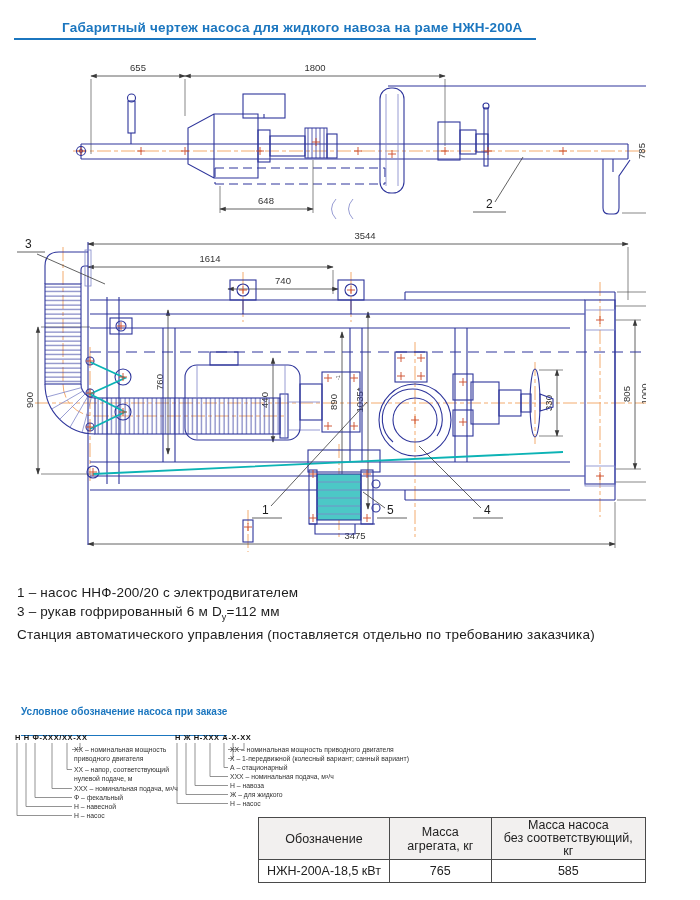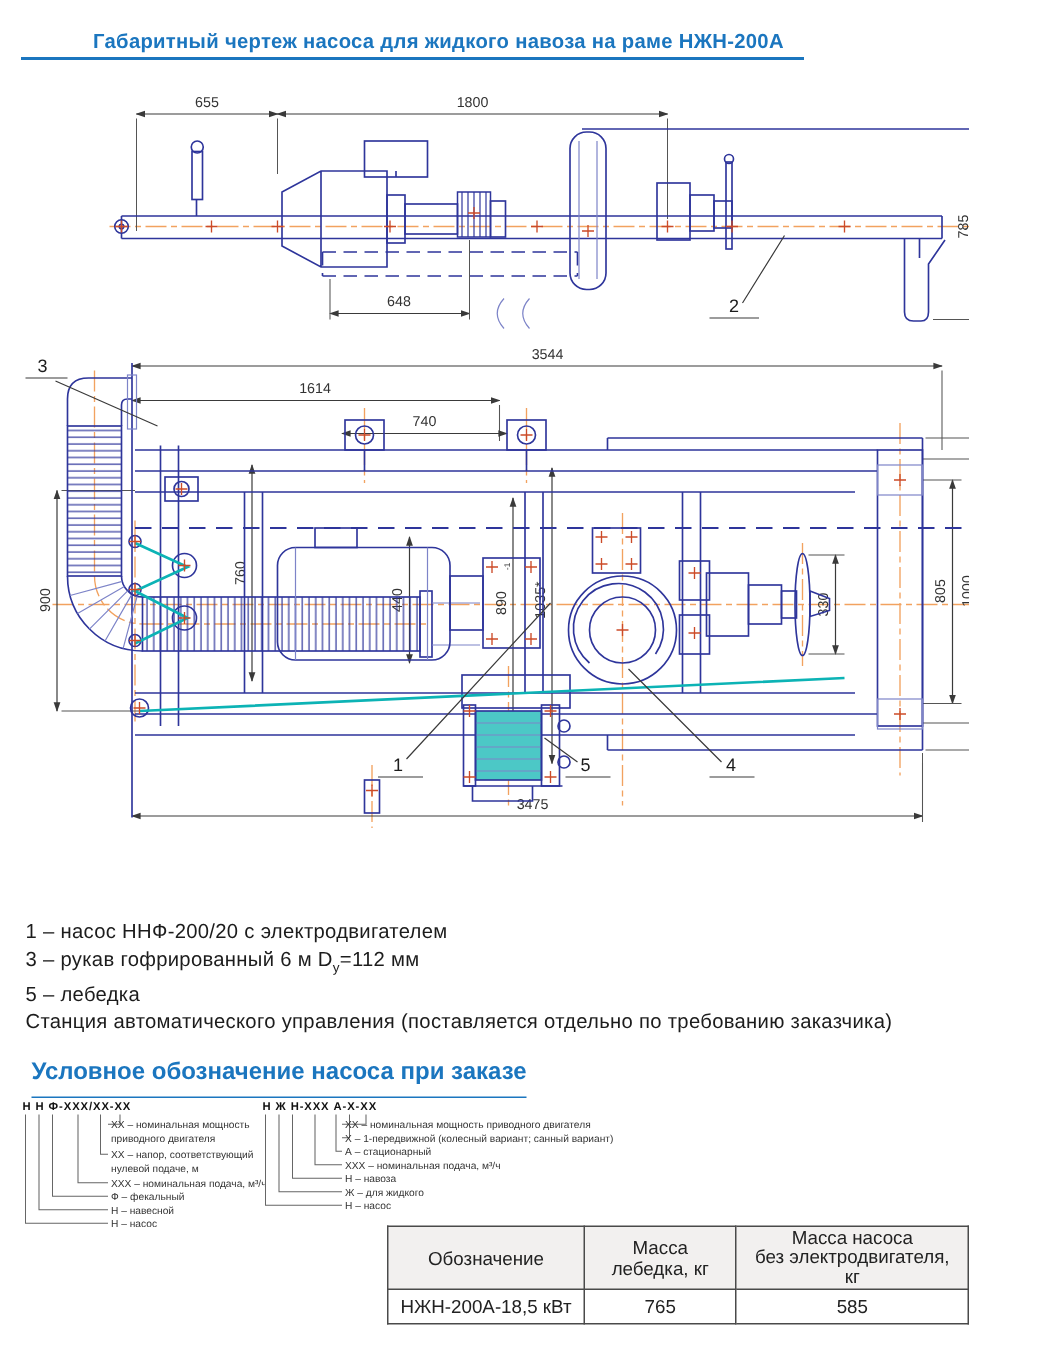--- a/index.html
+++ b/index.html
@@ -2,25 +2,25 @@
 <html><head>
 <meta charset="utf-8">
 <style>
   html,body{margin:0;padding:0;background:#fff;}
   .page{position:relative;width:646px;height:900px;background:#ffffff;overflow:hidden;
         font-family:"Liberation Sans",sans-serif;}
   .title{position:absolute;left:14px;top:20px;width:474px;color:#1b76bf;font-size:13.5px;
          font-weight:bold;padding-left:48px;padding-bottom:3px;border-bottom:2px solid #1b76bf;
          letter-spacing:.2px;}
   svg{position:absolute;}
-  .legend{position:absolute;left:17px;top:612px;width:670px;color:#1c1c1c;font-size:13.5px;
+  .legend{position:absolute;left:17px;top:584px;width:670px;color:#1c1c1c;font-size:13.5px;
           line-height:18.6px;letter-spacing:.2px;}
   .legend sub{font-size:9px;}
-  .ordering-heading{position:absolute;left:21px;top:706px;color:#1b76bf;font-size:16px;
-         font-weight:bold;border-bottom:1px solid #1b76bf;padding-bottom:7px;}
+  .ordering-heading{position:absolute;left:21px;top:706px;color:#1b76bf;font-size:10px;
+         font-weight:bold;border-bottom:1px solid #1b76bf;padding-bottom:18px;}
   .mass-table{position:absolute;left:258px;top:817px;border-collapse:collapse;
          font-size:12.5px;color:#222;}
   .mass-table td,.mass-table th{border:1.5px solid #4a4a4a;text-align:center;
          font-weight:normal;padding:1px 6px;}
   .mass-table thead th{background:#f2f0ef;height:34px;}
   .mass-table tbody td{height:20px;margin-top:12px;}
   .mass-table .c1{width:132px;}
   .mass-table .c2{width:108px;}
   .mass-table .c3{width:160px;}
   .hdr2{line-height:13px;}
@@ -246,21 +246,20 @@
     <path class="dim" d="M237,296 H267 M256,284 L352,180"></path>
     <text class="calltxt" x="372" y="292">5</text>
     <path class="dim" d="M362,296 H392 M370,286 L348,270"></path>
     <text class="calltxt" x="469" y="292">4</text>
     <path class="dim" d="M458,296 H488 M466,286 L404,224"></path>
   </svg>
 
   <div class="legend">
     <div>1 – насос ННФ-200/20 с электродвигателем</div>
     <div><span>3 – рукав гофрированный 6 м D</span><sub>у</sub><span>=112 мм</span></div>
-    <div>5 – лебедка</div>
     <div>Станция автоматического управления (поставляется отдельно по требованию заказчика)</div>
   </div>
 
   <div class="ordering-heading">Условное обозначение насоса при заказе</div>
 
   <svg style="left:12px;top:730px;" width="175" height="95" viewBox="0 0 175 95">
     <text class="ocode" x="3" y="10">Н Н Ф-ХХХ/ХХ-ХХ</text>
     <path class="oline" d="M68,13 V19.5 H60 M55,13 V39.5 H60 M40,13 V58.5 H60 M23,13 V67.5 H60 M14,13 V76.5 H60 M5,13 V85.5 H60"></path>
     <text class="otxt" x="62" y="22">ХХ – номинальная мощность</text>
     <text class="otxt" x="62" y="31">приводного двигателя</text>
@@ -281,24 +280,24 @@
     <text class="otxt" x="58" y="49">ХХХ – номинальная подача, м³/ч</text>
     <text class="otxt" x="58" y="58">Н – навоза</text>
     <text class="otxt" x="58" y="67">Ж – для жидкого</text>
     <text class="otxt" x="58" y="76">Н – насос</text>
   </svg>
 
   <table class="mass-table">
     <thead>
       <tr>
         <th class="c1">Обозначение</th>
-        <th class="c2">Масса лебедка, кг</th>
+        <th class="c2">Масса агрегата, кг</th>
         <th class="c3">
           <div class="hdr2">Масса насоса</div>
-          <div class="hdr2">без электродвигателя, кг</div>
+          <div class="hdr2">без соответствующий, кг</div>
         </th>
       </tr>
     </thead>
     <tbody>
       <tr>
         <td>НЖН-200А-18,5 кВт</td>
         <td>765</td>
         <td>585</td>
       </tr>
     </tbody>

